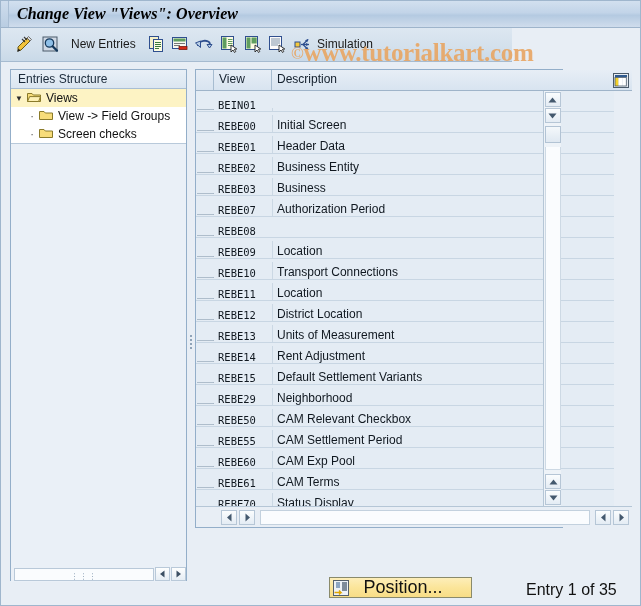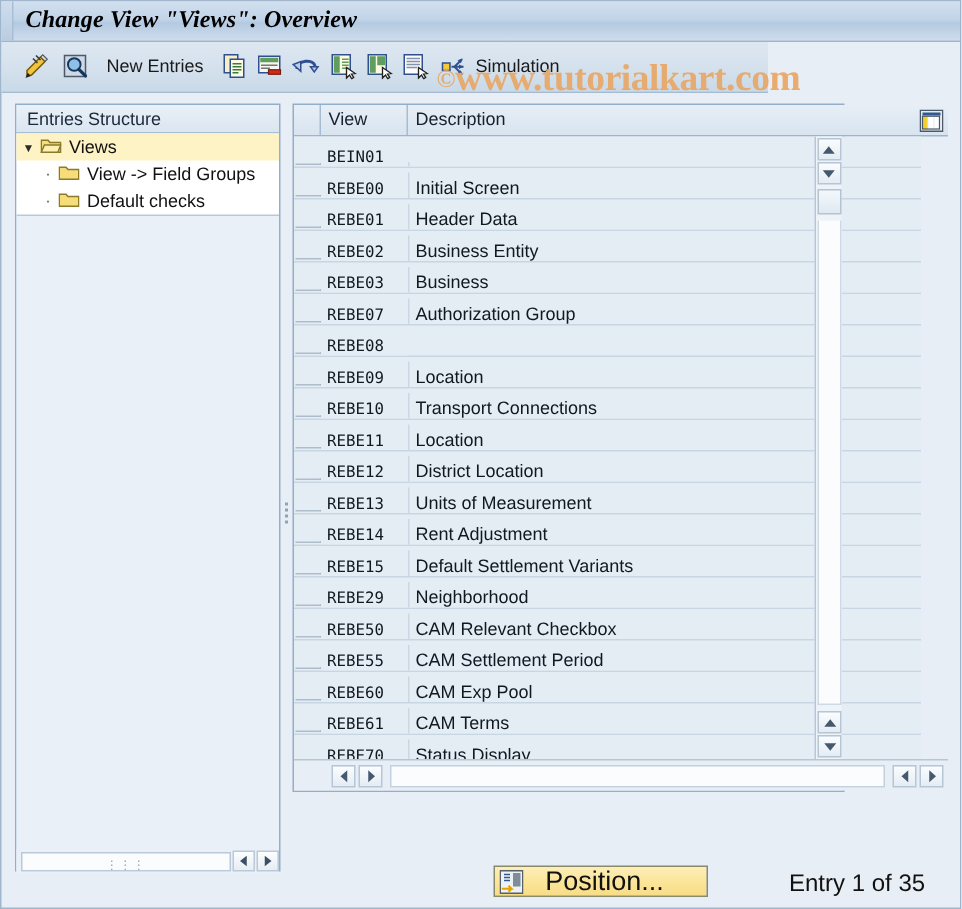--- a/index.html
+++ b/index.html
@@ -552,21 +552,21 @@
       </div>
 
       <div class="tree-row">
         <span class="tree-indent"></span>
         <span class="bullet">·</span>
         <span class="folder-ico">
           <svg width="14" height="12" viewBox="0 0 14 12">
             <path d="M0.5 2.5 H5 L6.3 4 H13.5 V10.5 H0.5 Z" fill="#f7dc7a" stroke="#8a7a2a" stroke-width="1"></path>
           </svg>
         </span>
-        <span class="tree-label">Default checks</span>
+        <span class="tree-label">Screen checks</span>
       </div>
     </div>
 
     <div class="tree-blank">
       <div class="ds-hscroll">
         <div class="trough">
           <span class="thumbgrip">⋮⋮⋮</span>
         </div>
         <div class="arrowbtn">
           <svg width="7" height="8" viewBox="0 0 7 8">
@@ -631,21 +631,21 @@
           <div class="cell-desc">Business Entity</div>
         </div>
         <div class="trow">
           <div class="cell-sel"></div>
           <div class="cell-view">REBE03</div>
           <div class="cell-desc">Business</div>
         </div>
         <div class="trow">
           <div class="cell-sel"></div>
           <div class="cell-view">REBE07</div>
-          <div class="cell-desc">Authorization Group</div>
+          <div class="cell-desc">Authorization Period</div>
         </div>
         <div class="trow">
           <div class="cell-sel"></div>
           <div class="cell-view">REBE08</div>
         </div>
         <div class="trow">
           <div class="cell-sel"></div>
           <div class="cell-view">REBE09</div>
           <div class="cell-desc">Location</div>
         </div>

